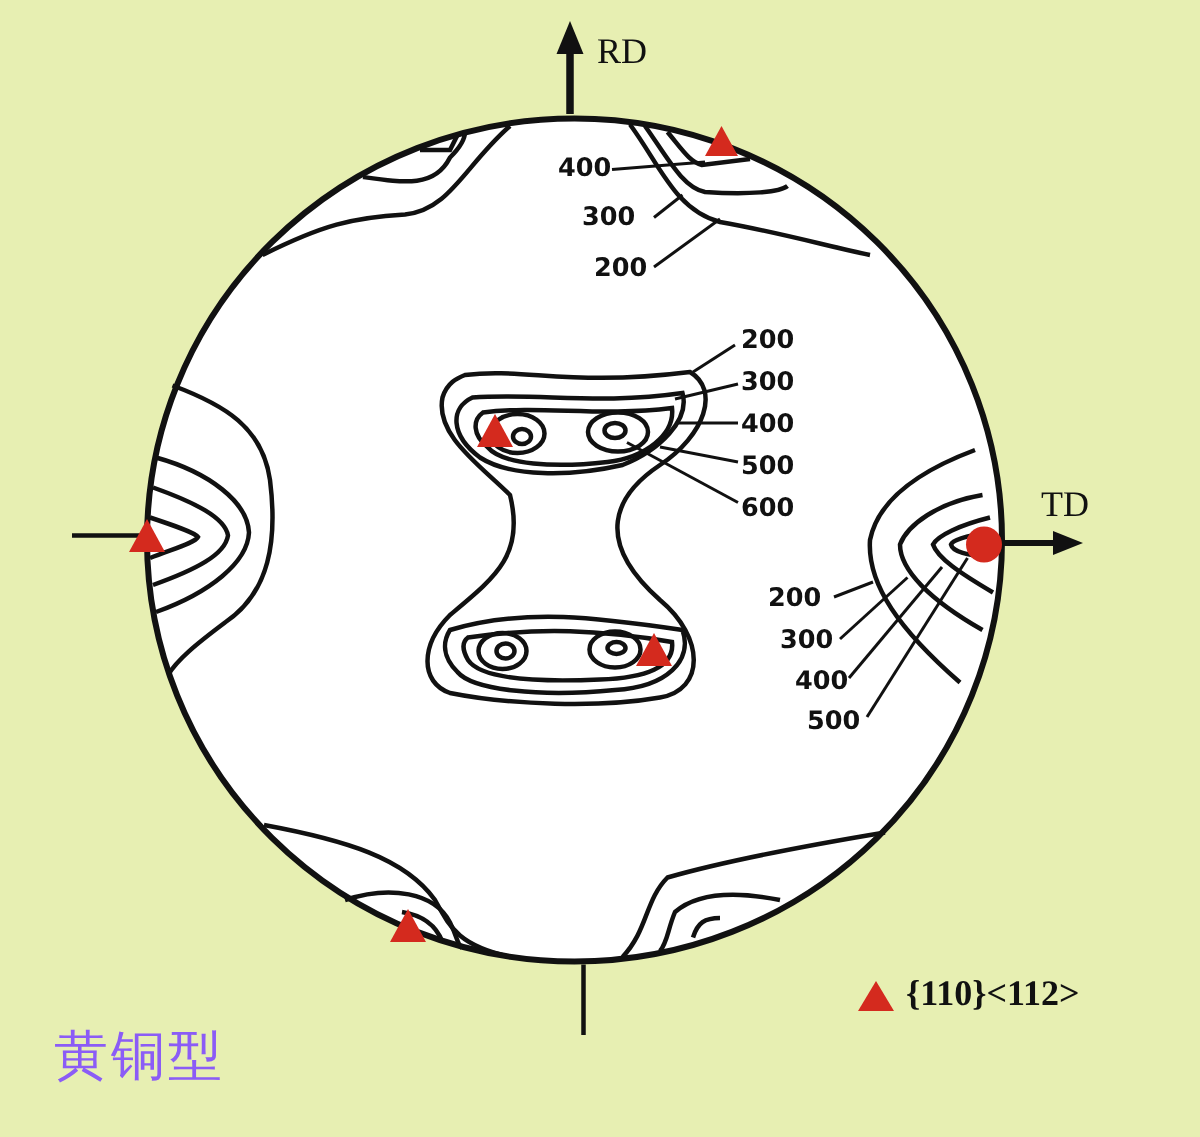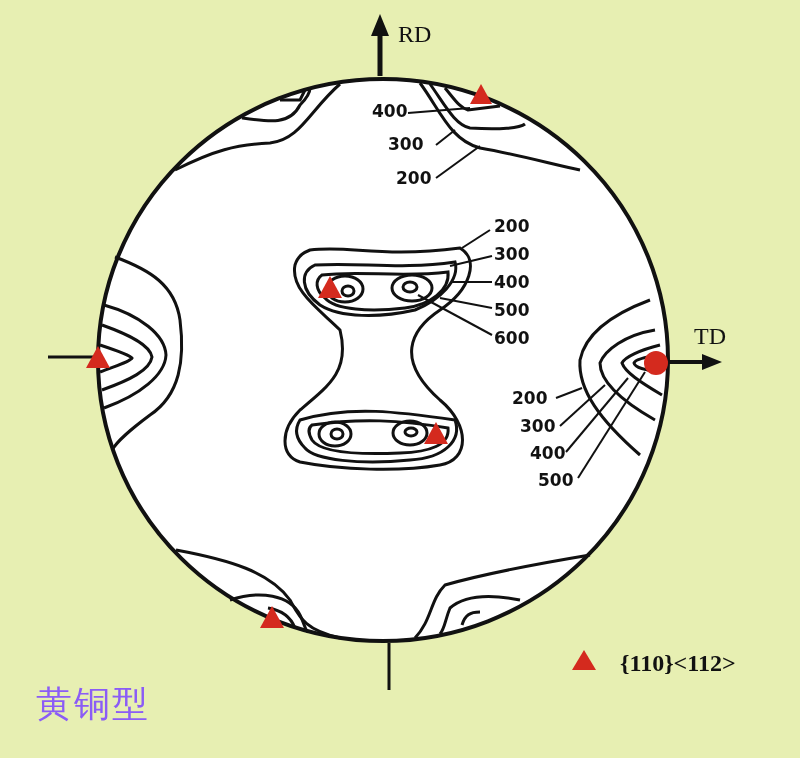--- a/index.html
+++ b/index.html
@@ -2,21 +2,21 @@
 <html><head>
 <meta charset="utf-8">
 <style>
   html, body { margin:0; padding:0; }
   body { width:800px; height:758px; background:#e7efb2; position:relative; overflow:hidden;
          font-family:"DejaVu Sans", sans-serif; }
   svg { position:absolute; left:0; top:0; }
   .lbl { font-family:"DejaVu Sans", sans-serif; font-weight:bold; font-size:17px; fill:#111; }
   .axis { font-family:"Liberation Serif", serif; font-size:24px; fill:#111; }
   .legend { position:absolute; left:572px; top:650px; font-family:"Liberation Serif", serif;
-            font-weight:bold; font-size:24px; color:#111; display:flex; gap:24px; }
+            font-weight:bold; font-size:24px; color:#111; display:flex; align-items:center; gap:8px; }
   .tri { width:0; height:0; border-left:12px solid transparent; border-right:12px solid transparent;
          border-bottom:20px solid #d42a1e; }
   .title { position:absolute; left:36px; top:680px; font-family:"DejaVu Sans", sans-serif;
            font-size:36px; color:#8b5cf6; letter-spacing:2px; }
 </style>
 </head>
 <body>
 
 <svg width="800" height="758" viewBox="0 0 800 758">
 

